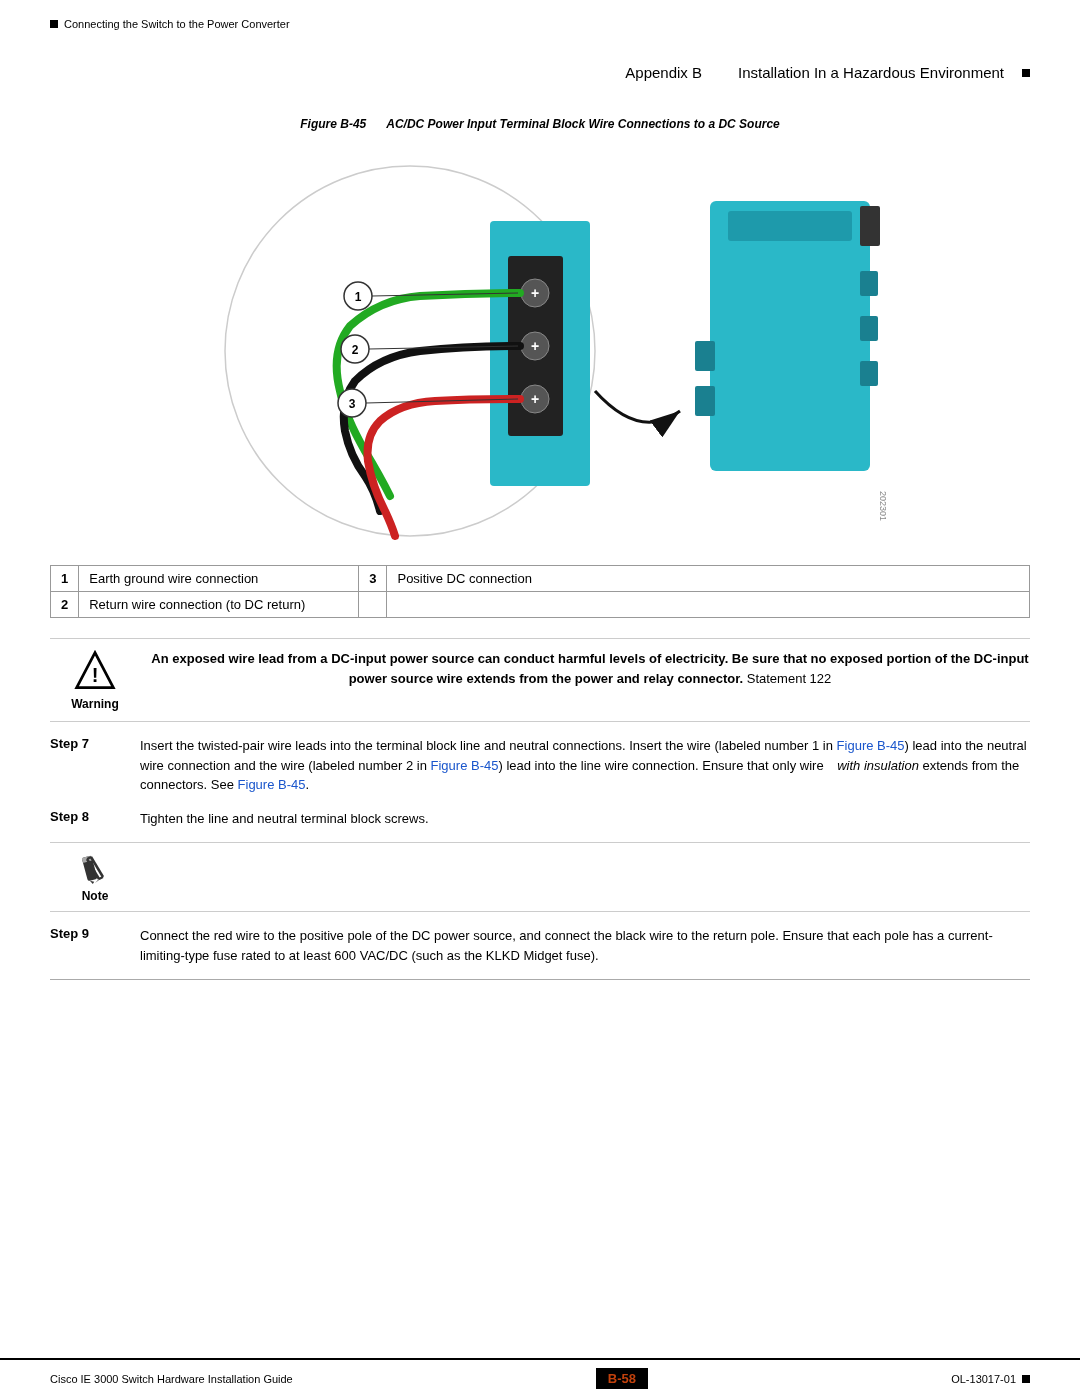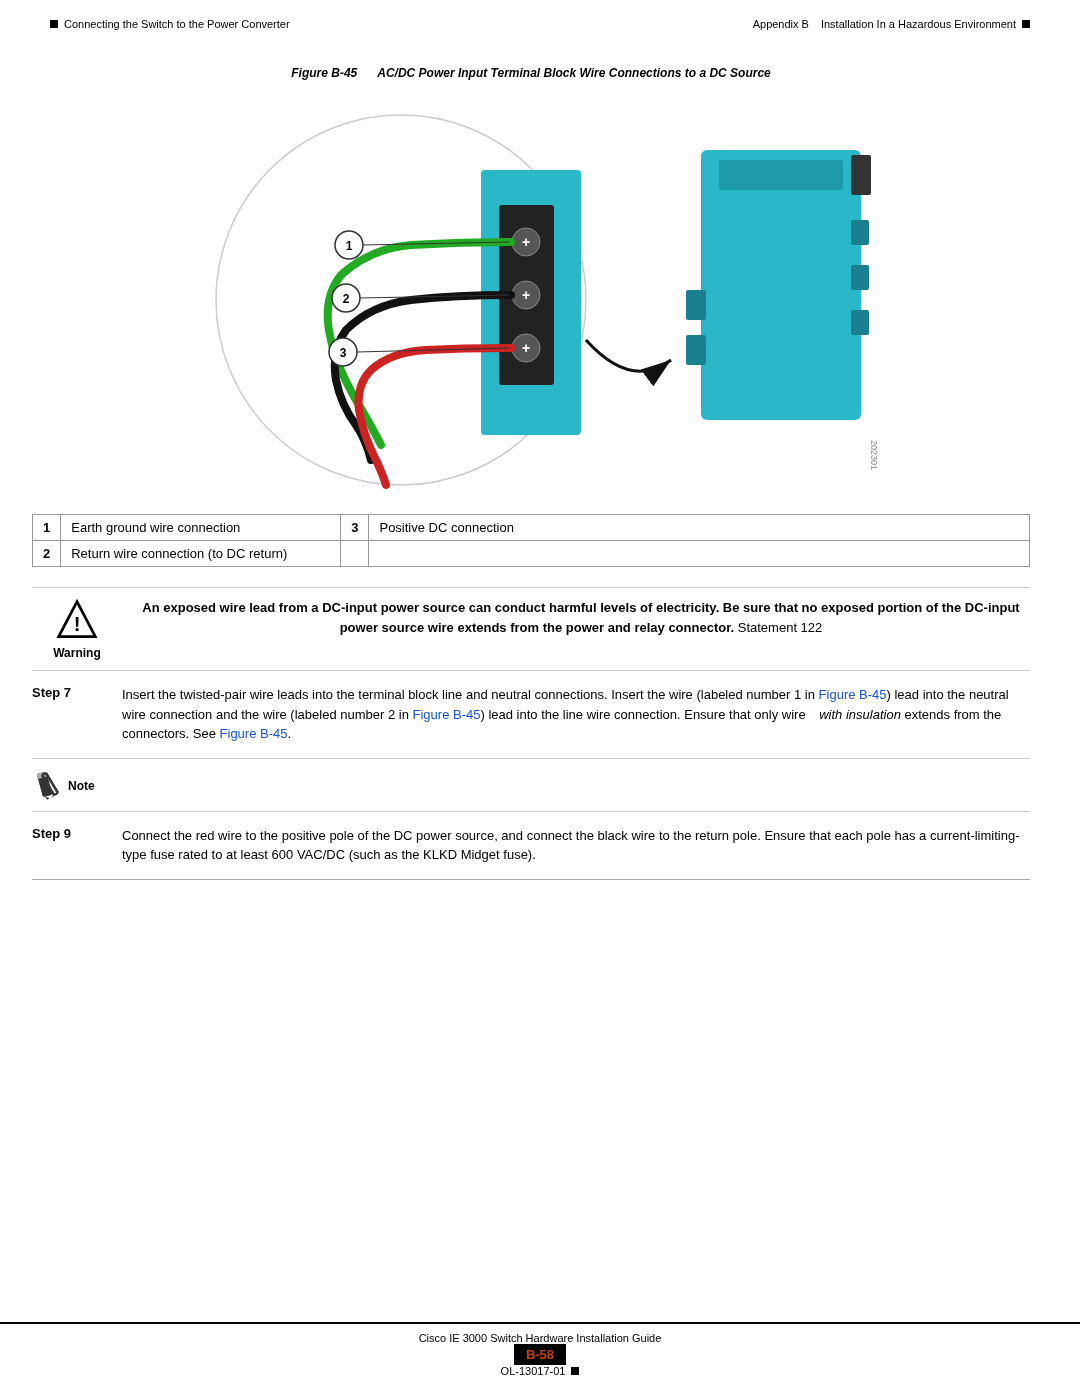--- a/index.html
+++ b/index.html
@@ -28,35 +28,36 @@
       gap: 6px;
       text-align: right;
     }
     .header-left .black-square {
       width: 8px;
       height: 8px;
       background: #000;
       display: inline-block;
     }
     .header-right {
-      font-size: 11px;
-      display: flex;
-      align-items: center;
-      gap: 6px;
+      font-size: 15px;
+      display: flex;
+      align-items: center;
+      gap: 18px;
+      margin-top: 46px;
     }
     .header-right .black-square {
       width: 8px;
       height: 8px;
       background: #000;
       display: inline-block;
     }
 
     
     .main-content {
-      padding: 10px 50px 80px 32px;
+      padding: 10px 50px 80px 50px;
     }
 
     
     .figure-container {
       text-align: center;
       margin: 20px 0 24px 0;
     }
     .figure-caption {
       font-size: 12px;
       margin-bottom: 10px;
@@ -167,21 +168,21 @@
       display: flex;
       align-items: flex-start;
       gap: 0;
       margin: 14px 0;
       border-top: 1px solid #ccc;
       border-bottom: 1px solid #ccc;
       padding: 8px 0;
     }
     .note-icon-area {
       display: flex;
-      flex-direction: row;
+      flex-direction: column;
       align-items: center;
       min-width: 100px;
       padding-right: 10px;
     }
     .note-pencil {
       width: 36px;
       height: 36px;
     }
     .note-label {
       font-size: 12px;
@@ -191,30 +192,29 @@
     .note-text {
       flex: 1;
       font-size: 13px;
       line-height: 1.5;
       padding-top: 6px;
     }
 
     
     .page-footer {
       position: absolute;
-      bottom: 12px;
+      bottom: 0;
       left: 0;
       right: 0;
       border-top: 2px solid #000;
       display: flex;
       justify-content: space-between;
       align-items: center;
       padding: 8px 50px;
       background: #fff;
-      flex-direction: column;
     }
     .footer-left {
       font-size: 11px;
     }
     .footer-page {
       background: #000;
       color: #c2410c;
       font-weight: bold;
       font-size: 13px;
       padding: 3px 12px;
@@ -366,20 +366,24 @@
     <div class="step-content">
       Insert the twisted-pair wire leads into the terminal block line and neutral connections. Insert the wire
       (labeled number 1 in <span class="link figure-number">Figure B-45</span>)
       lead into the neutral wire connection and the wire (labeled number 2 in
       <span class="link figure-number">Figure B-45</span>)
       lead into the line wire connection. Ensure that only wire <em>with insulation</em>
       extends from the connectors. See <span class="link figure-number">Figure B-45</span>.
     </div>
   </div>
 
+  <div class="step-block">
+    <div class="step-label"><strong>Step 8</strong></div>
+    <div class="step-content">Tighten the line and neutral terminal block screws.</div>
+  </div>
 
   <div class="note-block">
     <div class="note-icon-area">
       <svg class="note-pencil" viewBox="0 0 36 36">
 
         <rect x="8" y="4" width="10" height="24" rx="2" fill="#333" transform="rotate(-15, 18, 18)"></rect>
         <polygon points="10,28 14,30 12,32" fill="#333" transform="rotate(-15, 18, 18)"></polygon>
         <rect x="8" y="4" width="10" height="5" rx="1" fill="#aaa" transform="rotate(-15, 18, 18)"></rect>
 
         <line x1="10" y1="8" x2="22" y2="28" stroke="#333" stroke-width="2.5"></line>

